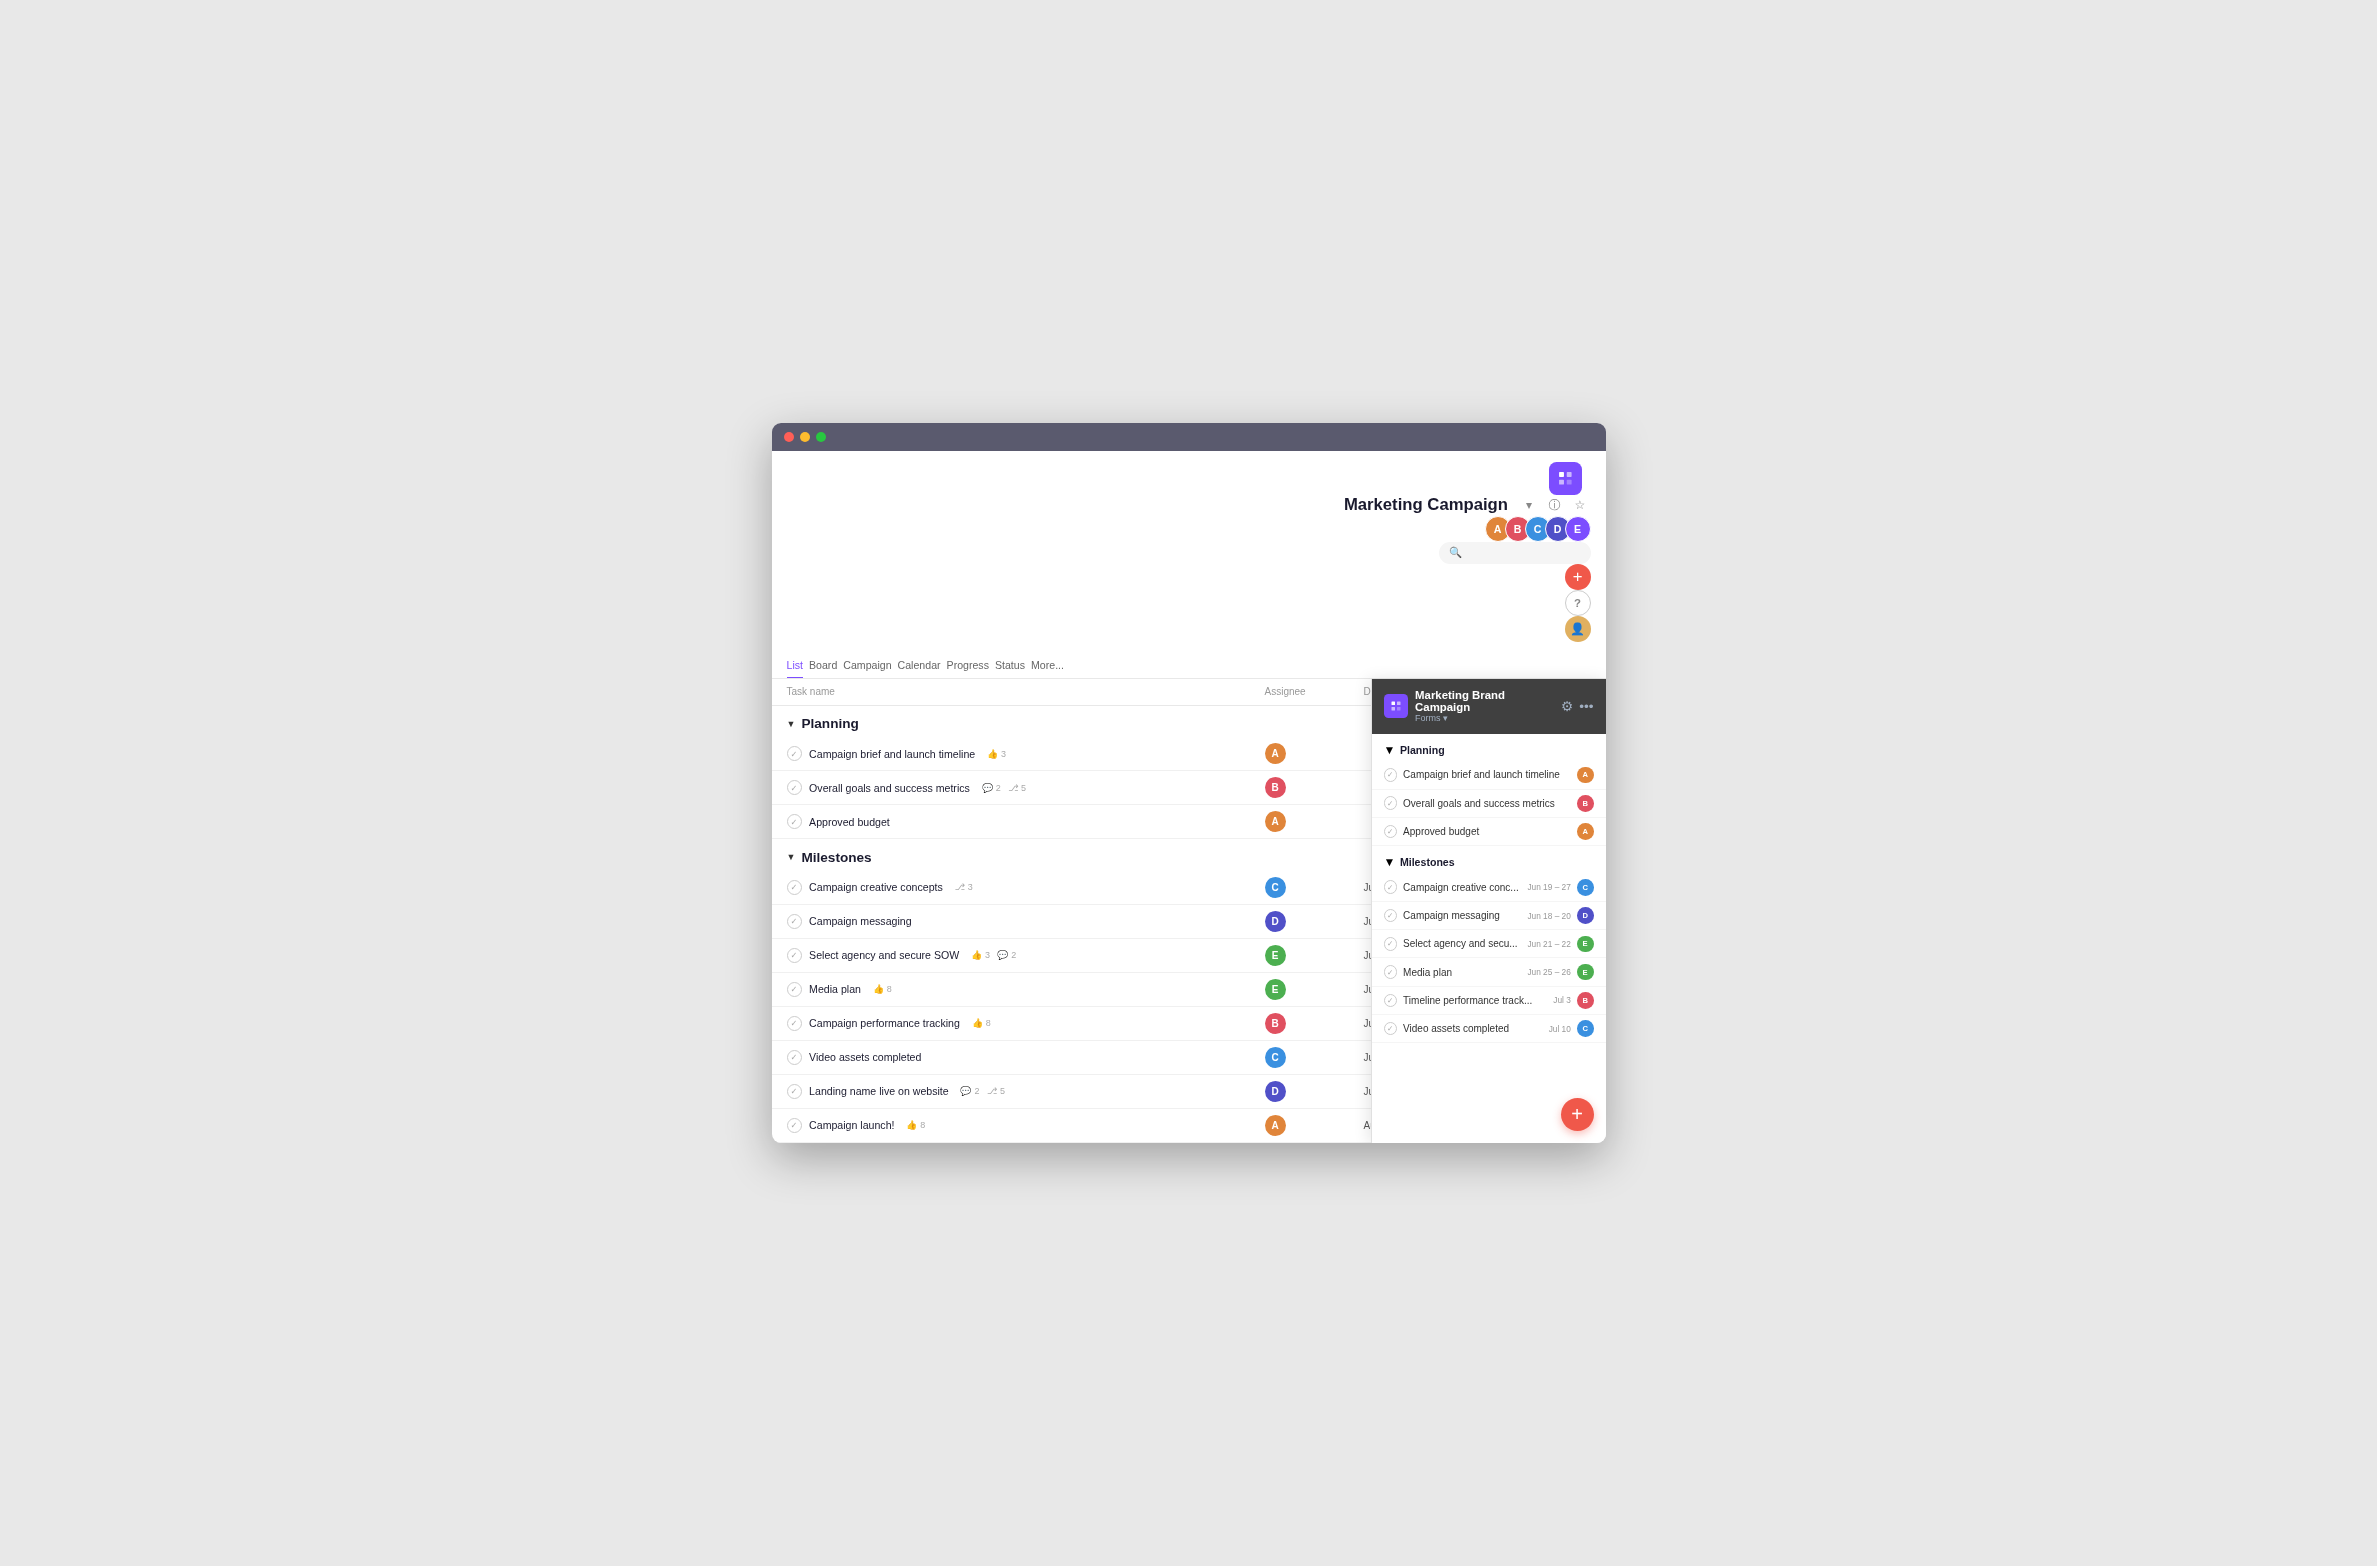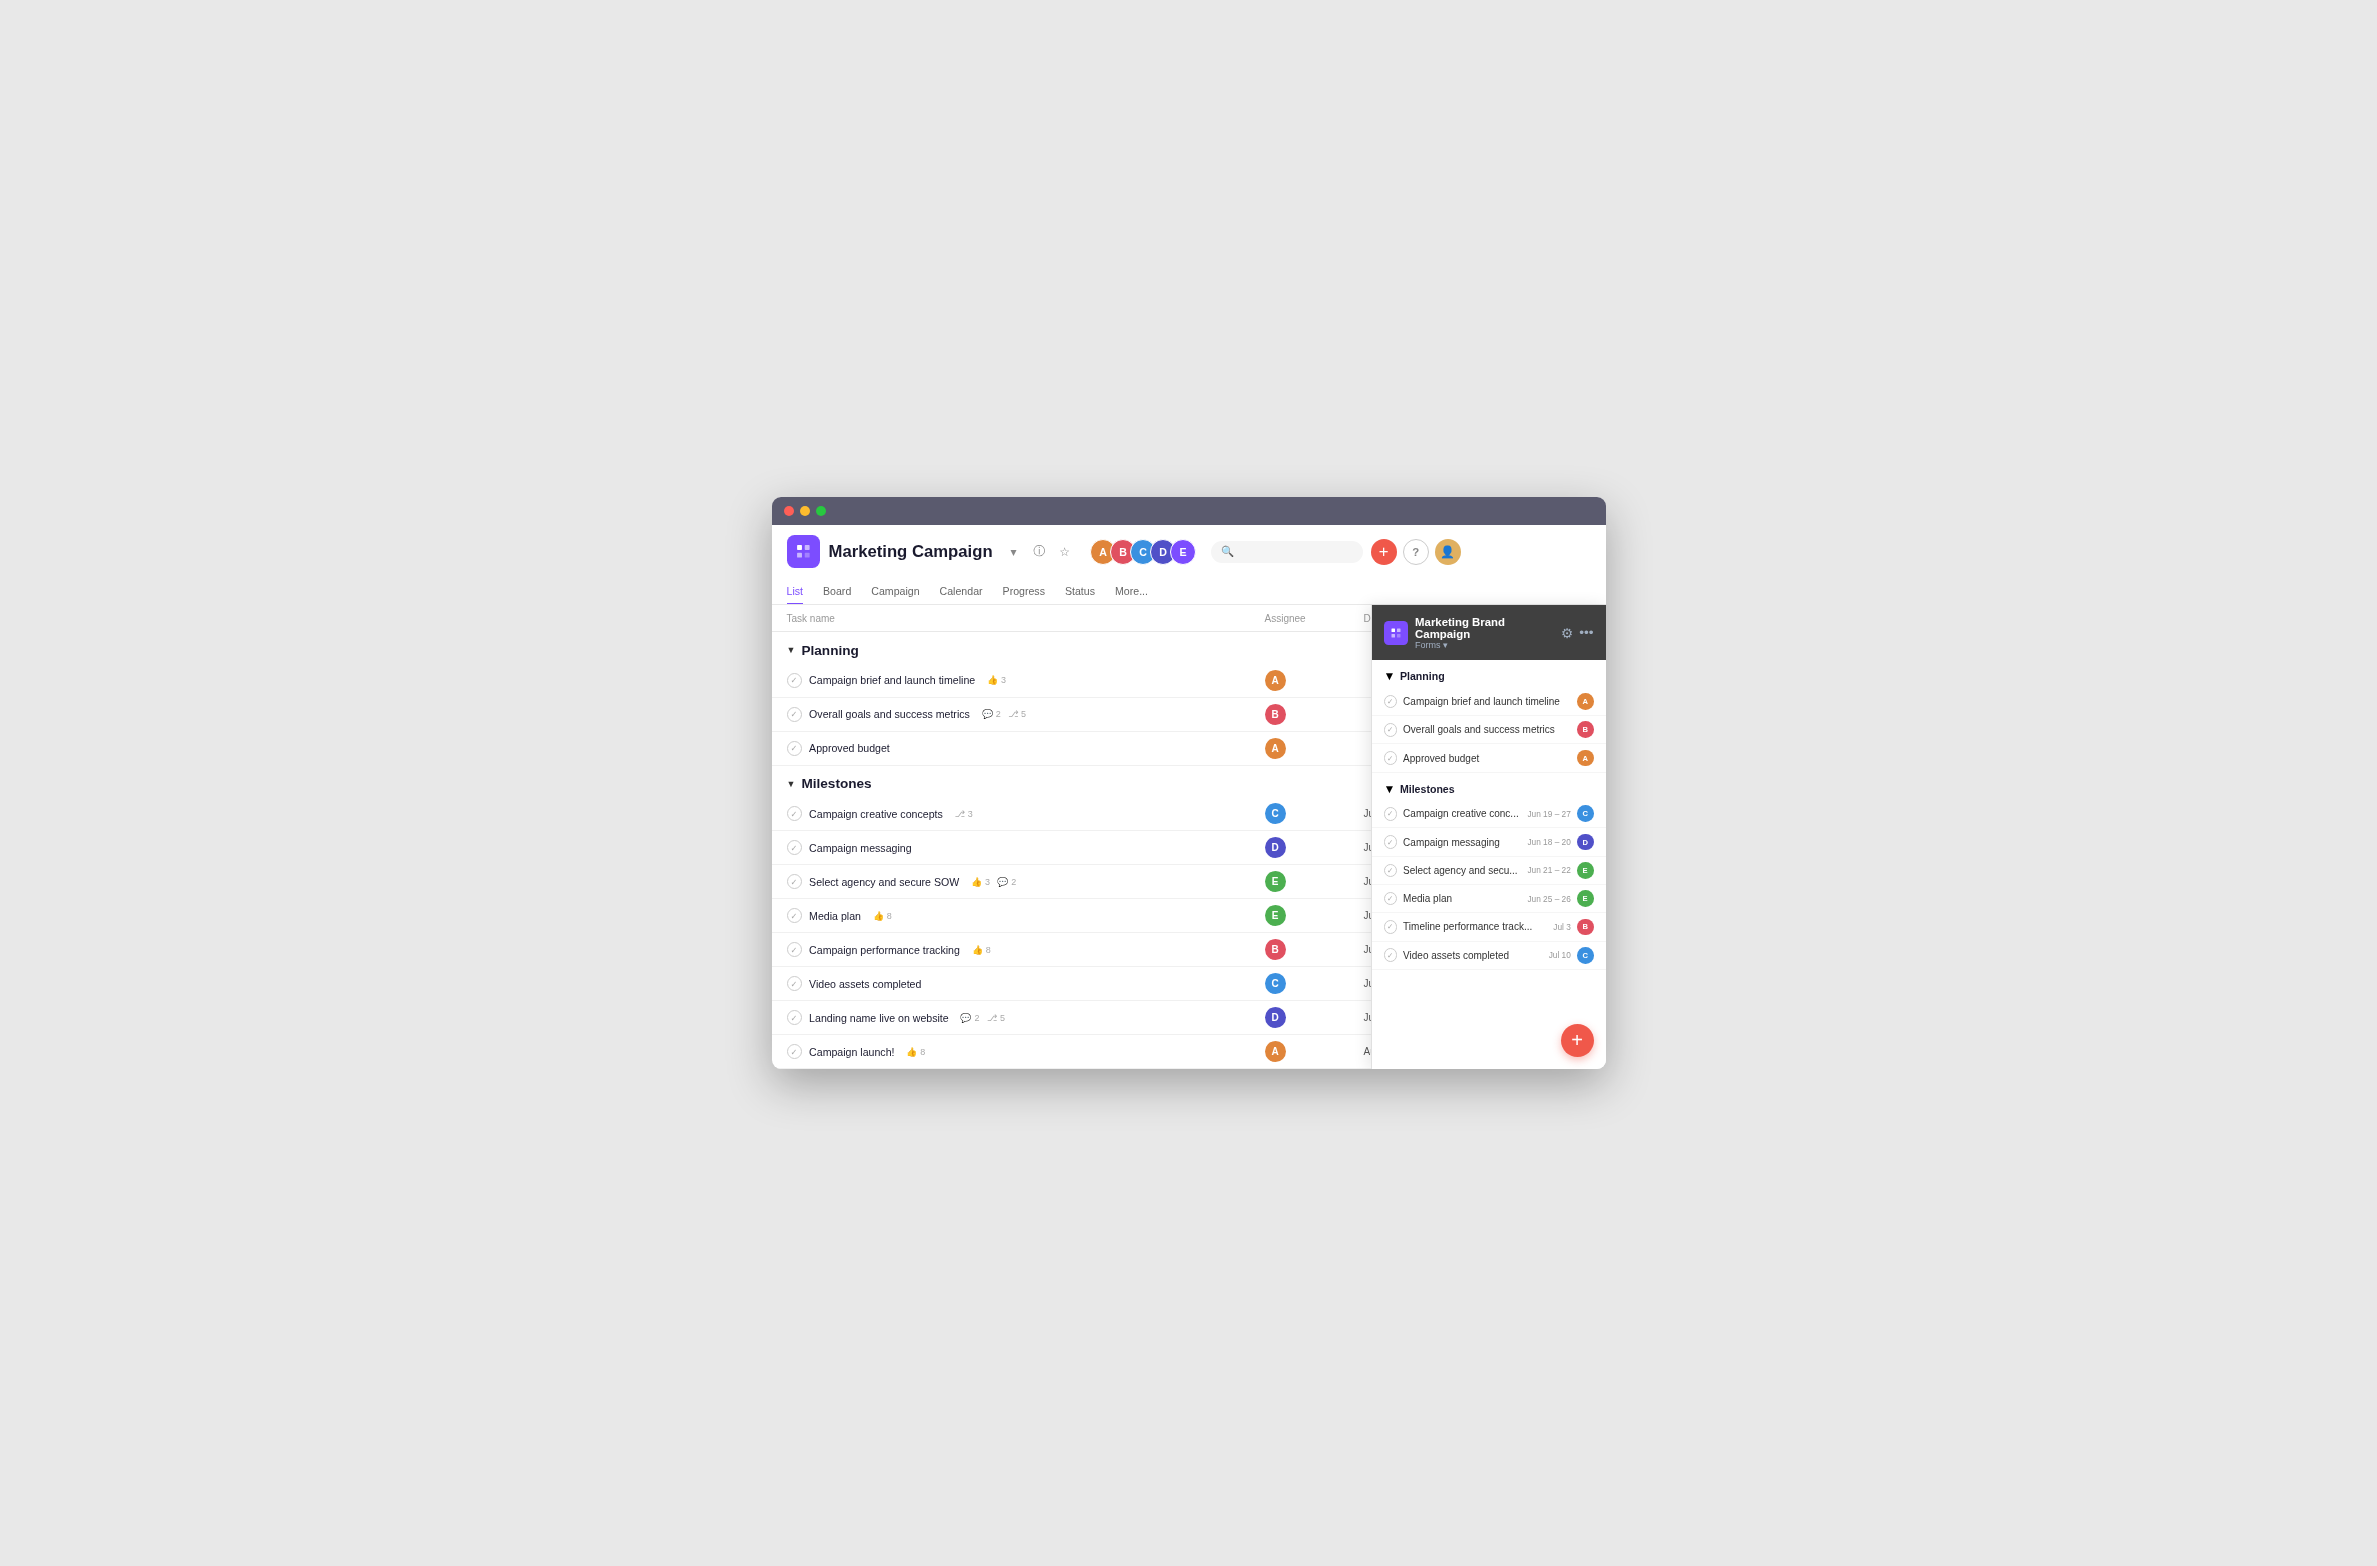--- a/index.html
+++ b/index.html
@@ -33,22 +33,23 @@
     .dot-red { background: #ff5f57; }
     .dot-yellow { background: #febc2e; }
     .dot-green { background: #28c840; }
 
     .app-header {
       padding: 10.6px 15px 0;
       border-bottom: 0.8px solid #e8e8e8;
     }
     .app-header-top {
       display: flex;
-      align-items: center;
+      align-items: flex-end;
       margin-bottom: 11px;
+      flex-direction: column;
     }
     .app-icon {
       width: 33px; height: 33px;
       background: #7c4dff;
       border-radius: 7.6px;
       display: flex; align-items: center; justify-content: center;
       margin-right: 9px;
       flex-shrink: 0;
     }
     .app-icon svg { color: white; }
@@ -101,21 +102,21 @@
       margin-left: 6px; cursor: pointer;
     }
     .user-avatar {
       width: 26px; height: 26px; border-radius: 50%;
       background: #e0b060;
       margin-left: 6px; cursor: pointer;
       display: flex; align-items: center; justify-content: center;
       font-size: 12px;
     }
     .nav-tabs {
-      display: flex; gap: 20px;
+      display: flex; gap: 6px;
     }
     .nav-tab {
       padding: 6px 0;
       font-size: 10.6px;
       color: #666;
       cursor: pointer;
       border-bottom: 1.5px solid transparent;
       text-decoration: none;
     }
     .nav-tab.active {

